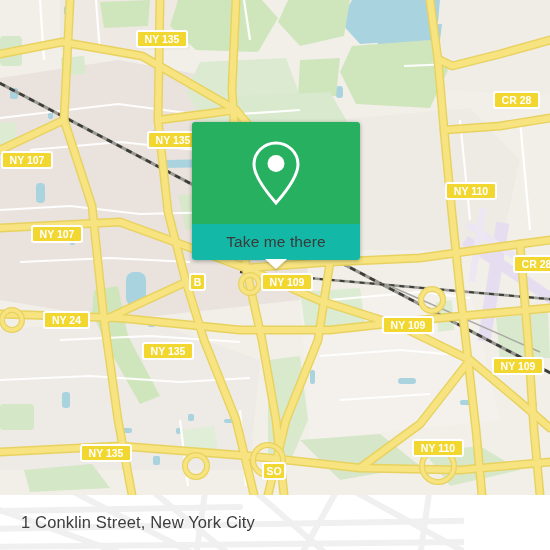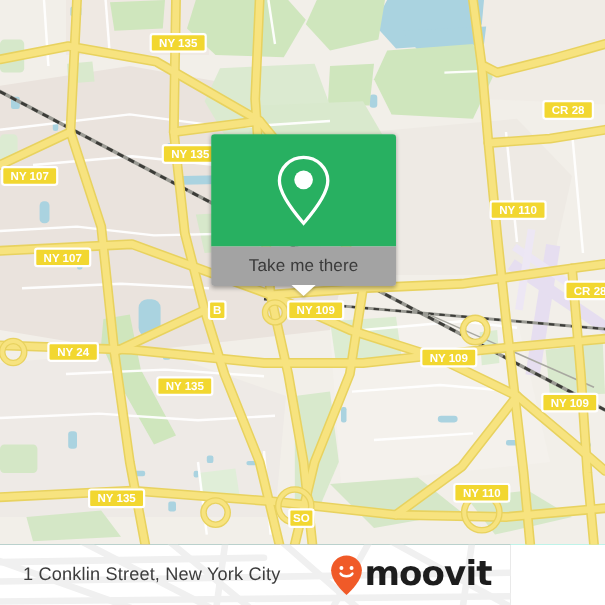--- a/index.html
+++ b/index.html
@@ -19,21 +19,21 @@
     height: 550px;
     overflow: hidden;
   }
 
   
   .map {
     position: absolute;
     left: 0; top: 0;
     width: 550px;
     height: 495px;
-    background: #5eead4;
+    background: #eab308;
     overflow: hidden;
   }
   .map svg { position: absolute; left:0; top:0; }
 
   
   .attribution {
     position: absolute;
     left: 0;
     bottom: 0;
     height: 23px;
@@ -59,21 +59,21 @@
   }
   .popup-top {
     height: 102px;
     border-radius: 3px 3px 0 0;
     display: flex;
     align-items: center;
     justify-content: center;
   }
   .popup-bottom {
     height: 36px;
-    background: #a3a3a3;
+    background: #14b8a6;
     border-radius: 0 0 3px 3px;
     display: flex;
     align-items: center;
     justify-content: center;
     position: relative;
   }
   .popup-label {
     font-size: 15.5px;
     color: #3a3a3a;
     letter-spacing: 0.1px;
@@ -90,21 +90,21 @@
     filter: drop-shadow(0 2px 1px rgba(0,0,0,0.18));
   }
 
   
   .footer {
     position: absolute;
     left: 0;
     top: 495px;
     width: 464px;
     height: 55px;
-    background: #a3a3a3;
+    background: #fde047;
     overflow: hidden;
   }
   .footer-watermark {
     position: absolute;
     left: 0; top: 0;
     width: 550px; height: 55px;
     opacity: 1;
   }
   .footer-address {
     position: absolute;
@@ -421,24 +421,15 @@
         <path d="M430,-8 L420,62"></path>
         <path d="M480,-6 L560,40"></path>
         <path d="M-20,34 L560,24"></path>
         <path d="M-20,52 L560,46"></path>
         <path d="M0,16 L240,12"></path>
       </g>
     </svg>
 
     <div class="footer-address">1 Conklin Street, New York City</div>
 
-    <div class="footer-logo">
-      <svg width="30" height="38" viewBox="0 0 30 38">
-        <path d="M15 1 C7.3 1 1 7.1 1 14.6 C1 23.2 10.2 32.5 15 37 C19.8 32.5 29 23.2 29 14.6 C29 7.1 22.7 1 15 1 Z" fill="#f05a28"></path>
-        <circle cx="10.4" cy="12.4" r="1.8" fill="#ffffff"></circle>
-        <circle cx="19.6" cy="12.4" r="1.8" fill="#ffffff"></circle>
-        <path d="M9.6 17.4 C11.6 20.6 18.4 20.6 20.4 17.4" stroke="#ffffff" stroke-width="2.2" fill="none" stroke-linecap="round"></path>
-      </svg>
-      <span class="logo-wordmark" style="color: rgb(28, 28, 28);">moovit</span>
-    </div>
   </div>
 
 </div>
 
 </body></html>

